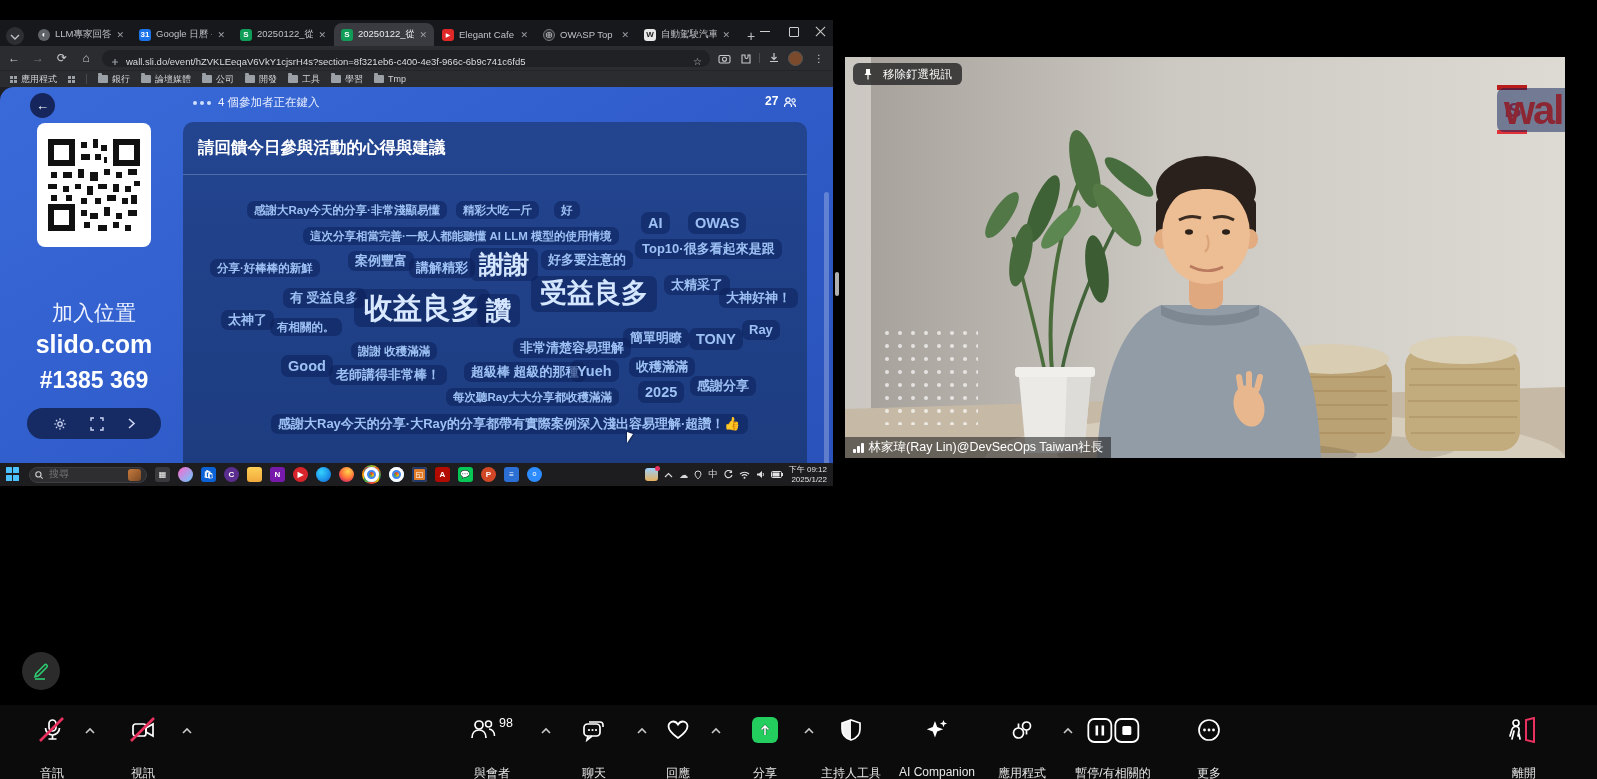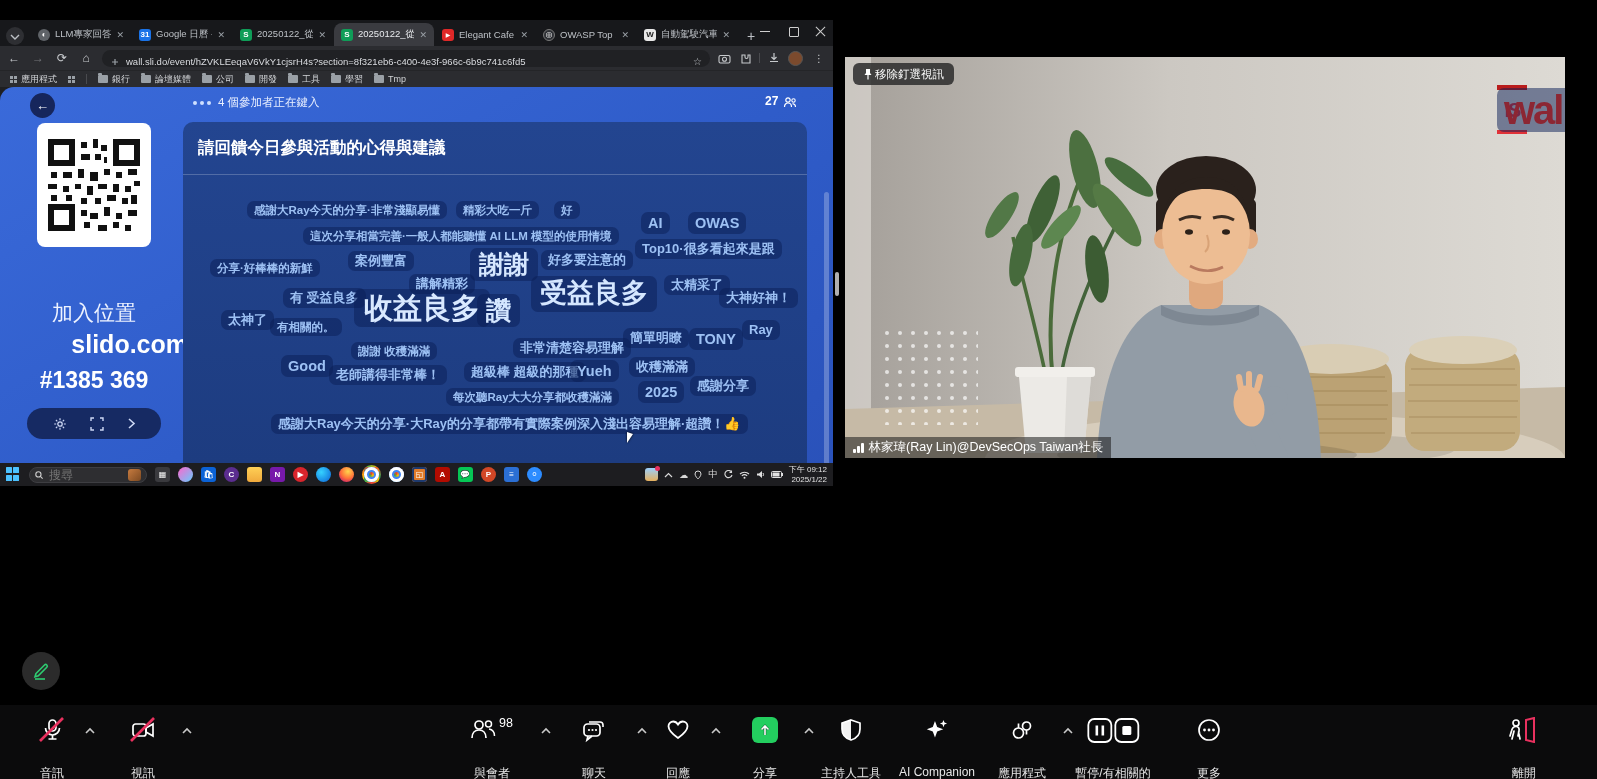--- a/index.html
+++ b/index.html
@@ -40,50 +40,50 @@
   .gridicon i{width:3px;height:3px;background:#9aa0a6;display:block;}
   
   .slido{position:absolute;left:0;top:67px;width:833px;height:376px;background:linear-gradient(150deg,#3a6ada 0%,#2f5cc9 45%,#2а53bb 100%);background:linear-gradient(150deg,#3a6ada 0%,#2f5cc9 55%,#2a52ba 100%);border-top-left-radius:14px;overflow:hidden;}
   .backbtn{position:absolute;left:30px;top:6px;width:25px;height:25px;border-radius:50%;background:#16265c;color:#fff;display:flex;align-items:center;justify-content:center;font-size:13px;}
   .typing{position:absolute;left:193px;top:8px;display:flex;align-items:center;gap:7px;color:#eaf0ff;font-size:11.5px;}
   .tdots{display:flex;gap:3px;}
   .tdots i{width:4px;height:4px;border-radius:50%;background:#cfe0ff;display:block;}
   .pcount{position:absolute;left:765px;top:7px;display:flex;align-items:flex-end;gap:5px;color:#fff;font-size:12px;font-weight:bold;}
   .qrcard{position:absolute;left:37px;top:36px;width:114px;height:124px;background:#fff;border-radius:8px;display:flex;align-items:center;justify-content:center;}
   .joinlabel{position:absolute;left:0;top:212px;width:188px;text-align:center;color:#eef3ff;font-size:21px;}
-  .joinurl{position:absolute;left:0;top:243px;width:188px;text-align:right;color:#fff;font-size:25px;font-weight:800;}
+  .joinurl{position:absolute;left:0;top:243px;width:188px;text-align:center;color:#fff;font-size:25px;font-weight:800;}
   .joincode{position:absolute;left:0;top:280px;width:188px;text-align:center;color:#fff;font-size:23px;font-weight:800;}
   .ctrlpill{position:absolute;left:27px;top:321px;width:134px;height:31px;border-radius:16px;background:#162a63;display:flex;align-items:center;justify-content:space-around;padding:0 14px;box-sizing:border-box;}
   .panel{position:absolute;left:183px;top:35px;width:624px;height:341px;border-radius:10px 10px 0 0;background:linear-gradient(180deg,#234590 0%,#1d3c80 100%);}
   .ptitle{position:absolute;left:15px;top:15px;color:#fff;font-size:16.5px;font-weight:800;}
   .pdiv{position:absolute;left:0;top:52px;width:100%;height:1px;background:rgba(255,255,255,.22);}
   .word{position:absolute;background:rgba(10,30,85,.5);color:#9dc1f4;font-weight:700;border-radius:7px;
         padding:2px 7px;white-space:nowrap;line-height:1.25;}
   .w-s{font-size:11.5px;} .w-m{font-size:13px;} .w-l{font-size:14.5px;}
   .w-xl{font-size:25px;color:#d5e7ff;padding:1px 9px;} .w-xxl{font-size:29px;color:#d9e9ff;padding:1px 10px;}
   .w-xl2{font-size:27px;color:#d5e7ff;padding:1px 9px;}
   .scrollthumb{position:absolute;left:824px;top:105px;width:5px;height:340px;border-radius:3px;background:rgba(255,255,255,.25);}
   .cursor{position:absolute;left:627px;top:345px;width:0;height:0;border-left:6px solid #fff;border-bottom:9px solid transparent;border-top:2px solid transparent;filter:drop-shadow(0 0 1px #000);}
   
   .taskbar{position:absolute;left:0;top:443px;width:833px;height:23px;background:#1d1d20;display:flex;align-items:center;padding:0 6px;box-sizing:border-box;gap:8px;}
   .tb-start{width:15px;height:15px;display:grid;grid-template-columns:6px 6px;gap:1px;}
   .tb-start i{background:#4cc2ff;width:6px;height:6px;display:block;border-radius:0.5px;}
   .tb-search{width:118px;height:16px;border-radius:9px;background:#2e2e31;border:1px solid #3e3e42;display:flex;align-items:center;gap:4px;padding:0 5px;box-sizing:border-box;}
-  .tb-search input{background:transparent;border:none;outline:none;color:#cfcfcf;font-size:12px;width:70px;font-family:Liberation Sans, sans-serif;}
+  .tb-search input{background:transparent;border:none;outline:none;color:#cfcfcf;font-size:10px;width:70px;font-family:Liberation Mono, monospace;}
   .tb-search .simg{width:13px;height:12px;border-radius:3px;background:linear-gradient(135deg,#c77b3f,#7d4a22);margin-left:auto;}
   .tbicons{display:flex;align-items:center;gap:8px;}
   .tbi{width:15px;height:15px;border-radius:3px;display:flex;align-items:center;justify-content:center;font-size:8px;color:#fff;font-weight:bold;}
   .tray{margin-left:auto;display:flex;align-items:center;gap:6px;color:#d8d8d8;}
   .trayic{font-size:9px;color:#d8d8d8;}
   .clock{font-size:8px;color:#e0e0e0;text-align:right;line-height:1.25;}
   
   .handle{left:835px;top:272px;width:4px;height:24px;border-radius:2px;background:#cfcfcf;opacity:.85;}
   
   #video{left:845px;top:57px;width:720px;height:401px;overflow:hidden;background:#b9b5b0;}
-  .pinpill{position:absolute;left:8px;top:6px;height:22px;background:rgba(48,48,48,.88);border-radius:6px;display:flex;align-items:center;gap:2px;padding:0 10px;color:#fff;font-size:11.5px;}
+  .pinpill{position:absolute;left:8px;top:6px;height:22px;background:rgba(48,48,48,.88);border-radius:6px;display:flex;align-items:center;gap:10px;padding:0 10px;color:#fff;font-size:11.5px;}
   .namelabel{position:absolute;left:0;bottom:0;height:21px;background:rgba(25,25,25,.55);display:flex;align-items:center;gap:5px;padding:0 8px;color:#fff;font-size:12.5px;}
   .sigbars{display:flex;align-items:flex-end;gap:1.5px;height:11px;}
   .sigbars i{width:2.5px;background:#fff;display:block;border-radius:1px;}
   .logo{position:absolute;right:38px;top:28px;display:flex;align-items:center;gap:2px;}
   .logo .emblem{width:30px;height:40px;border-top:5px solid #b91c1c;position:relative;display:flex;align-items:center;justify-content:center;color:#e03238;font-weight:900;font-size:20px;letter-spacing:-2px;border-bottom:4px solid #e03238;}
   .logo .word{color:#8c2633;font-size:40px;font-weight:900;letter-spacing:-2px;line-height:1;}
   
   .annotate{left:22px;top:652px;width:38px;height:38px;border-radius:50%;background:#2b2b2b;display:flex;align-items:center;justify-content:center;}
   
   #toolbar{left:0;top:705px;width:1597px;height:74px;background:#0b0b0c;}
@@ -310,21 +310,21 @@
       <div class="ptitle">請回饋今日參與活動的心得與建議</div>
       <div class="pdiv"></div>
       <span class="word w-s" style="left:64px;top:79px">感謝大Ray今天的分享·非常淺顯易懂</span>
       <span class="word w-s" style="left:273px;top:79px">精彩大吃一斤</span>
       <span class="word w-s" style="left:371px;top:79px">好</span>
       <span class="word w-l" style="left:458px;top:90px">AI</span>
       <span class="word w-l" style="left:505px;top:90px">OWAS</span>
       <span class="word w-s" style="left:120px;top:105px">這次分享相當完善·一般人都能聽懂 AI LLM 模型的使用情境</span>
       <span class="word w-m" style="left:452px;top:117px">Top10·很多看起來是跟</span>
       <span class="word w-m" style="left:165px;top:129px">案例豐富</span>
-      <span class="word w-m" style="left:226px;top:152px">講解精彩</span>
+      <span class="word w-m" style="left:226px;top:136px">講解精彩</span>
       <span class="word w-xl" style="left:287px;top:126px">謝謝</span>
       <span class="word w-m" style="left:358px;top:128px">好多要注意的</span>
       <span class="word w-s" style="left:27px;top:137px">分享·好棒棒的新鮮</span>
       <span class="word w-m" style="left:481px;top:153px">太精采了</span>
       <span class="word w-m" style="left:536px;top:166px">大神好神！</span>
       <span class="word w-m" style="left:100px;top:166px">有 受益良多</span>
       <span class="word w-xxl" style="left:171px;top:167px">收益良多</span>
       <span class="word w-xl" style="left:294px;top:172px">讚</span>
       <span class="word w-xl2" style="left:348px;top:154px">受益良多</span>
       <span class="word w-m" style="left:38px;top:188px">太神了</span>

